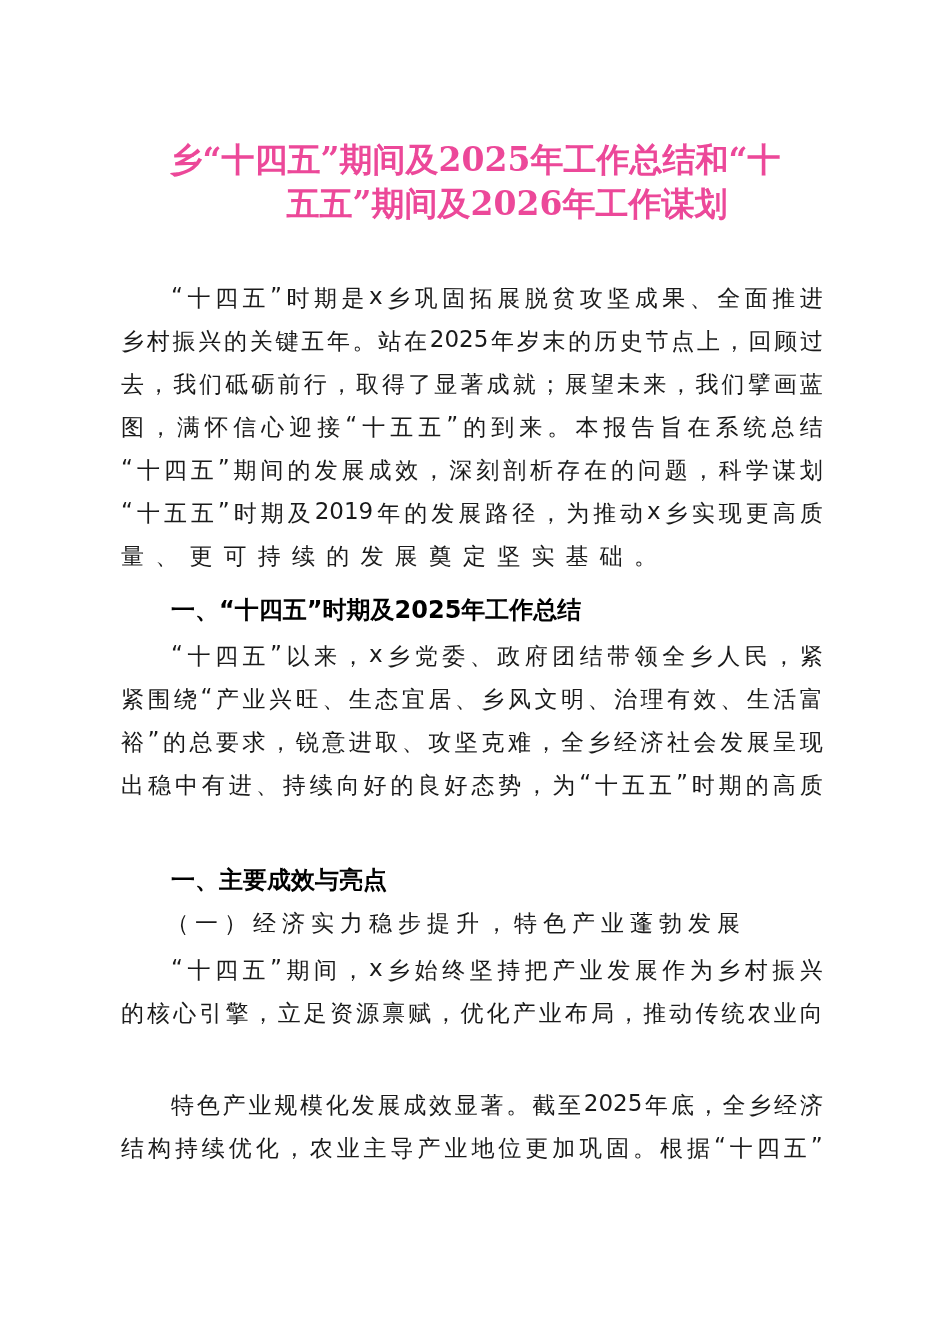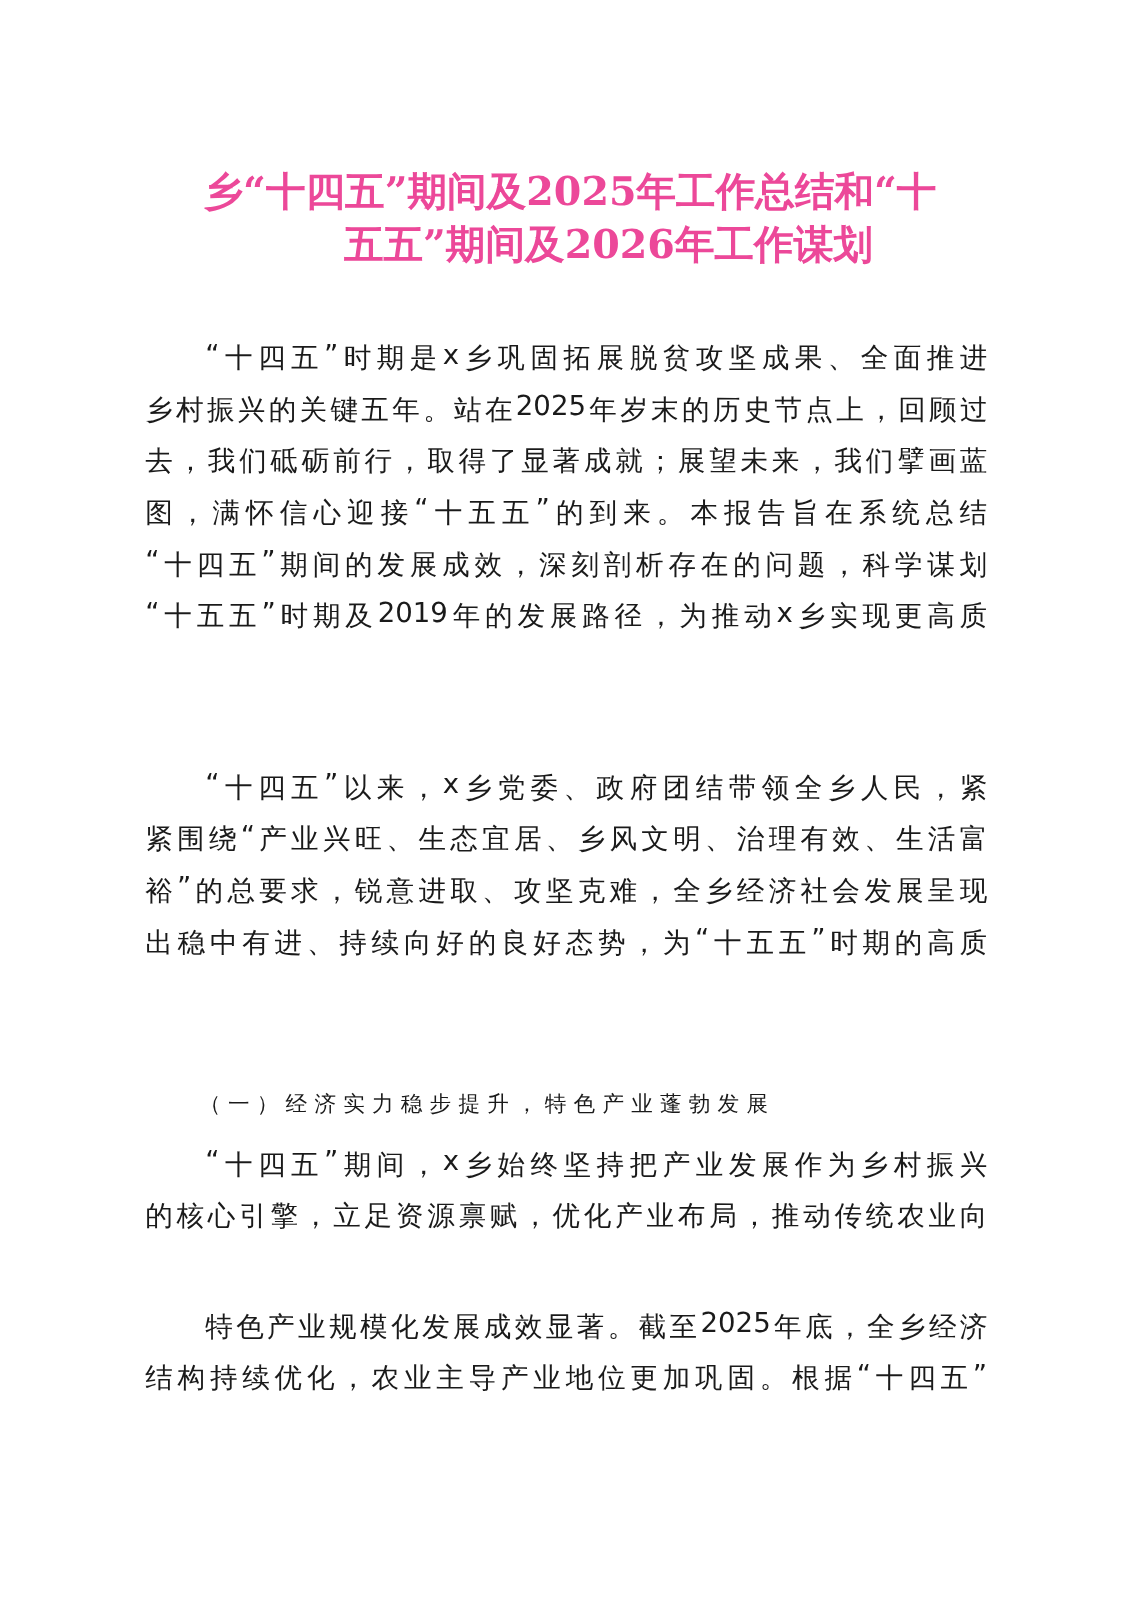--- a/index.html
+++ b/index.html
@@ -11,21 +11,21 @@
   .t1 { top: 138px; }
   .t2 { top: 182px; padding-left: 32px; }
   .line { position: absolute; left: 121px; width: 702px; height: 36px;
     font-family: "DejaVu Sans", "Liberation Sans", sans-serif; font-size: 23px;
     color: #1a1a1a; text-align: justify; text-align-last: justify; white-space: nowrap; overflow: visible; }
   .line.last { text-align-last: left; letter-spacing: 11.2px; }
   .line.indent { left: 171px; width: 652px; }
   .h1 { position: absolute; left: 171px; font-family: "DejaVu Sans", "Liberation Sans", sans-serif;
     font-weight: bold; font-size: 24px; color: #000; }
   .h2 { position: absolute; left: 171px; font-family: "DejaVu Sans", "Liberation Sans", sans-serif;
-    font-size: 18px; color: #1a1a1a; letter-spacing: 6px; }
+    font-size: 23px; color: #1a1a1a; letter-spacing: 6px; }
   .jl { display: flex; justify-content: space-between; }
   .jl span { display: inline-block; }
 </style>
 </head>
 <body>
 
 <div class="page">
 
   <div class="title t1">乡“十四五”期间及2025年工作总结和“十</div>
   <div class="title t2">五五”期间及2026年工作谋划</div>
@@ -192,21 +192,23 @@
       <span>推</span>
       <span>动</span>
       <span>x</span>
       <span>乡</span>
       <span>实</span>
       <span>现</span>
       <span>更</span>
       <span>高</span>
       <span>质</span>
     </div>
-
+  <div class="line last" style="top:541px">量、更可持续的发展奠定坚实基础。</div>
+
+  <div class="h1" style="top:594px">一、“十四五”时期及2025年工作总结</div>
 
   <div class="line indent jl" style="top:641px">
       <span>“</span>
       <span>十</span>
       <span>四</span>
       <span>五</span>
       <span>”</span>
       <span>以</span>
       <span>来</span>
       <span>，</span>
@@ -309,20 +311,21 @@
       <span>五</span>
       <span>五</span>
       <span>”</span>
       <span>时</span>
       <span>期</span>
       <span>的</span>
       <span>高</span>
       <span>质</span>
     </div>
 
+  <div class="h1" style="top:864px">一、主要成效与亮点</div>
 
   <div class="h2" style="top:908px; left:166px">（一）经济实力稳步提升，特色产业蓬勃发展</div>
 
   <div class="line indent jl" style="top:955px">
       <span>“</span>
       <span>十</span>
       <span>四</span>
       <span>五</span>
       <span>”</span>
       <span>期</span>

